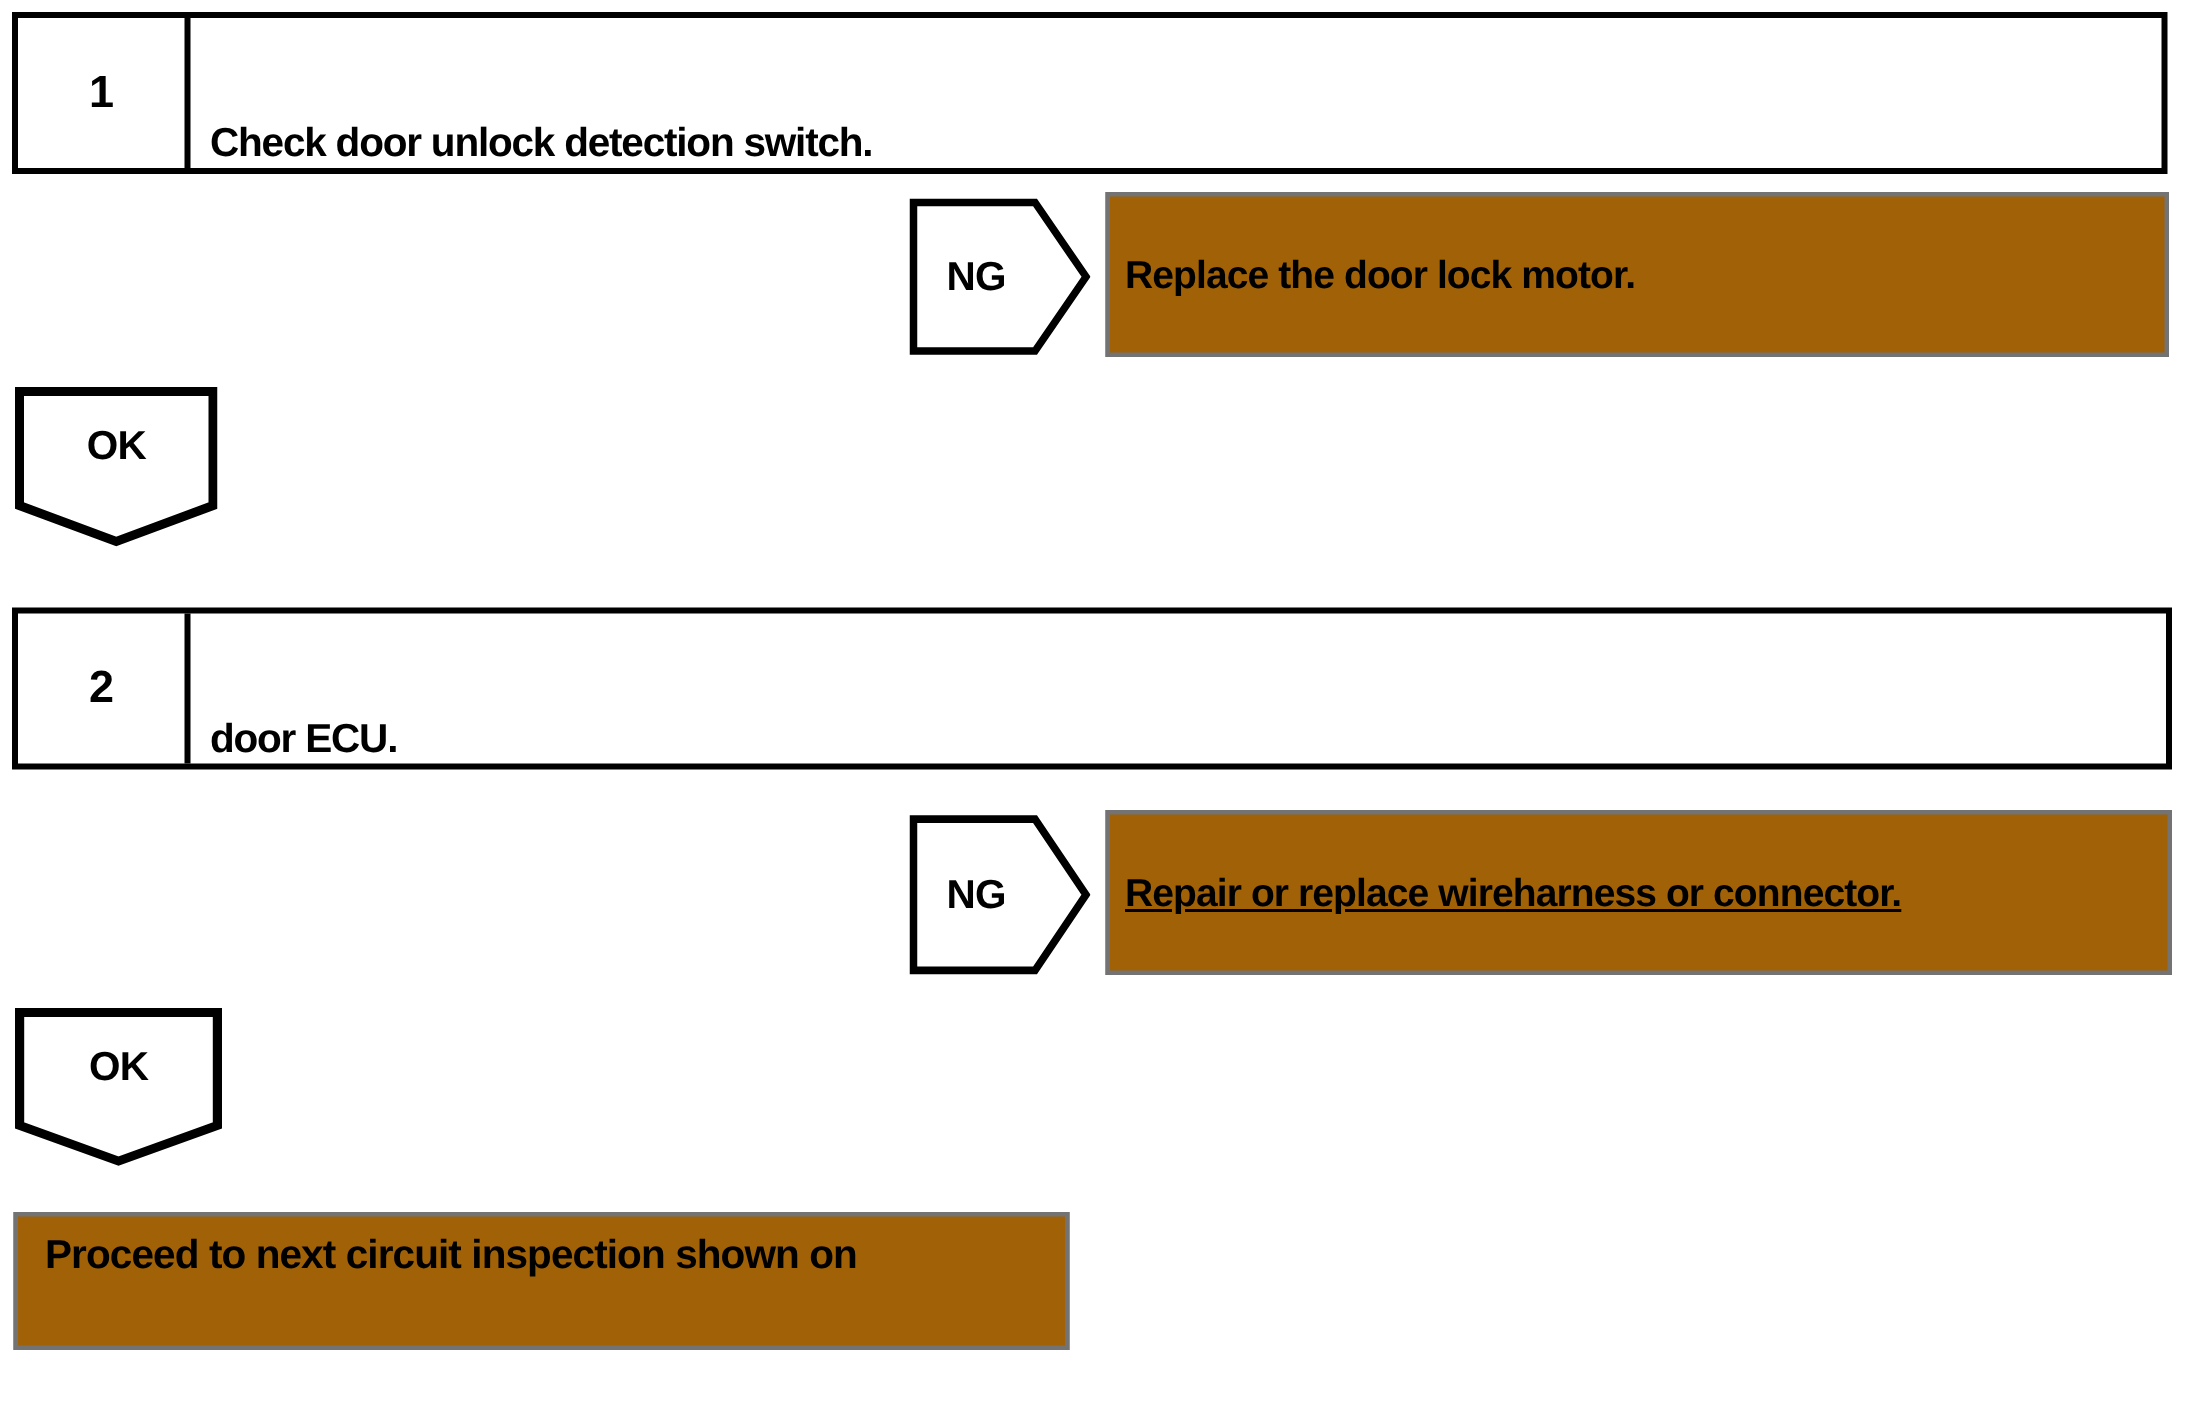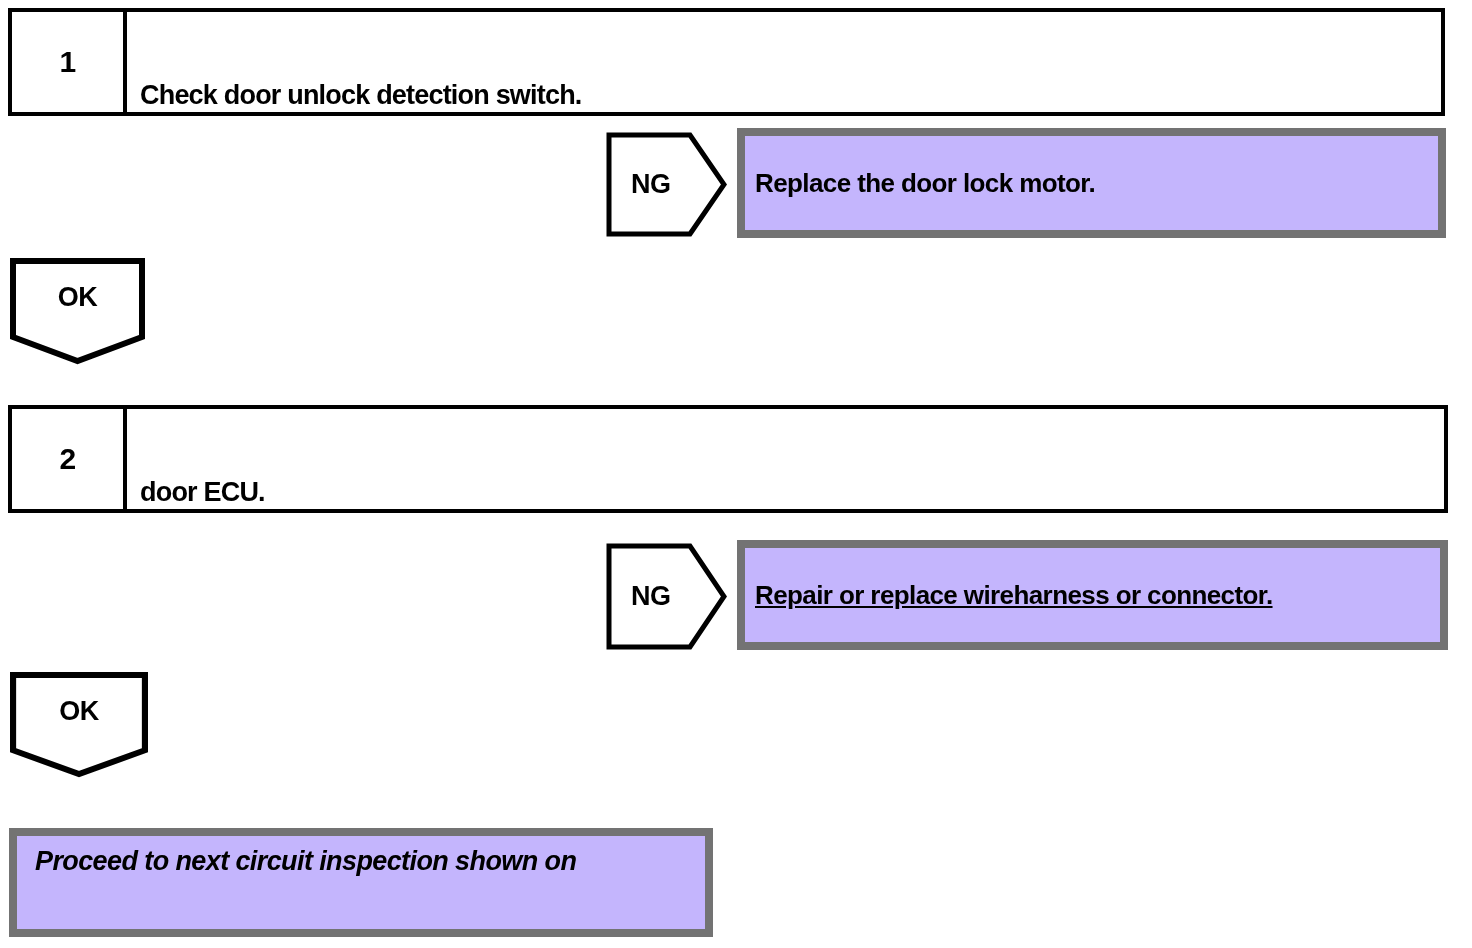--- a/index.html
+++ b/index.html
@@ -42,22 +42,22 @@
     justify-content: flex-end;
     padding-left: 13px;
     padding-right: 16px;
     font-size: 27px;
     line-height: 34px;
     letter-spacing: -0.8px;
   }
 
   
   .plain-box {
-    border: 8px solid #737373;
-    background: #c4b5fd;
+    border: 3px solid #737373;
+    background: #a16207;
     display: flex;
     flex-direction: column;
     justify-content: center;
     font-size: 26px;
     line-height: 33px;
     letter-spacing: -0.6px;
   }
   .action-box { padding-left: 10px; padding-right: 8px; }
   .terminal-box {
     padding-left: 18px;
@@ -130,17 +130,17 @@
     <div>Repair or replace wireharness or connector.</div>
   </div>
 
   <div class="penta penta-ok abs" style="left:10px; top:672px; width:138px; height:106px;">
     <svg viewBox="0 0 135 107" preserveAspectRatio="none">
       <polygon points="3,3 132,3 132,79 67.5,103 3,79" fill="#ffffff" stroke="#000000" stroke-width="6"></polygon>
     </svg>
     <span class="lbl">OK</span>
   </div>
 
-  <div class="abs plain-box terminal-box" style="left:9px; top:828px; width:704px; height:109px;font-style:italic;">
+  <div class="abs plain-box terminal-box" style="left:9px; top:808px; width:704px; height:92px;">
     <div>Proceed to next circuit inspection shown on</div>
   </div>
 
 </div>
 
 </body></html>

